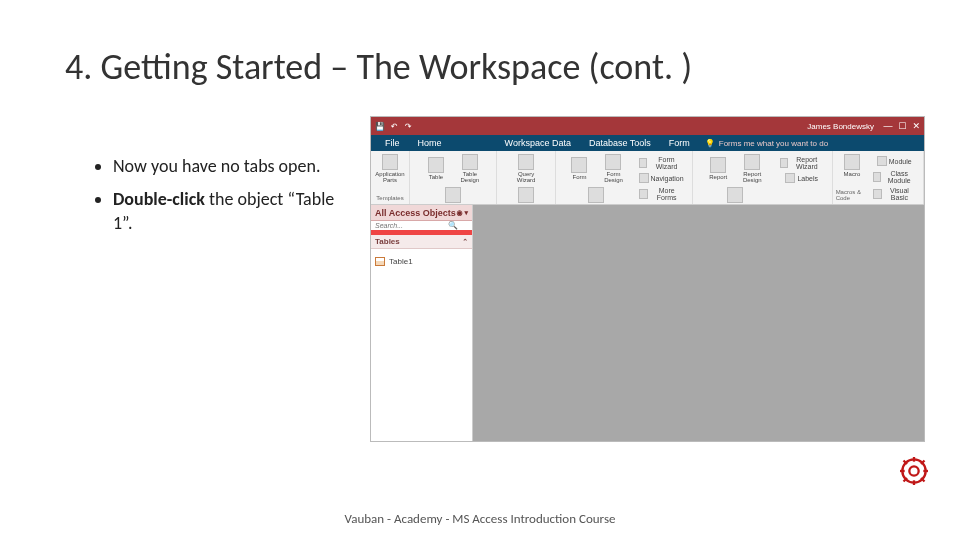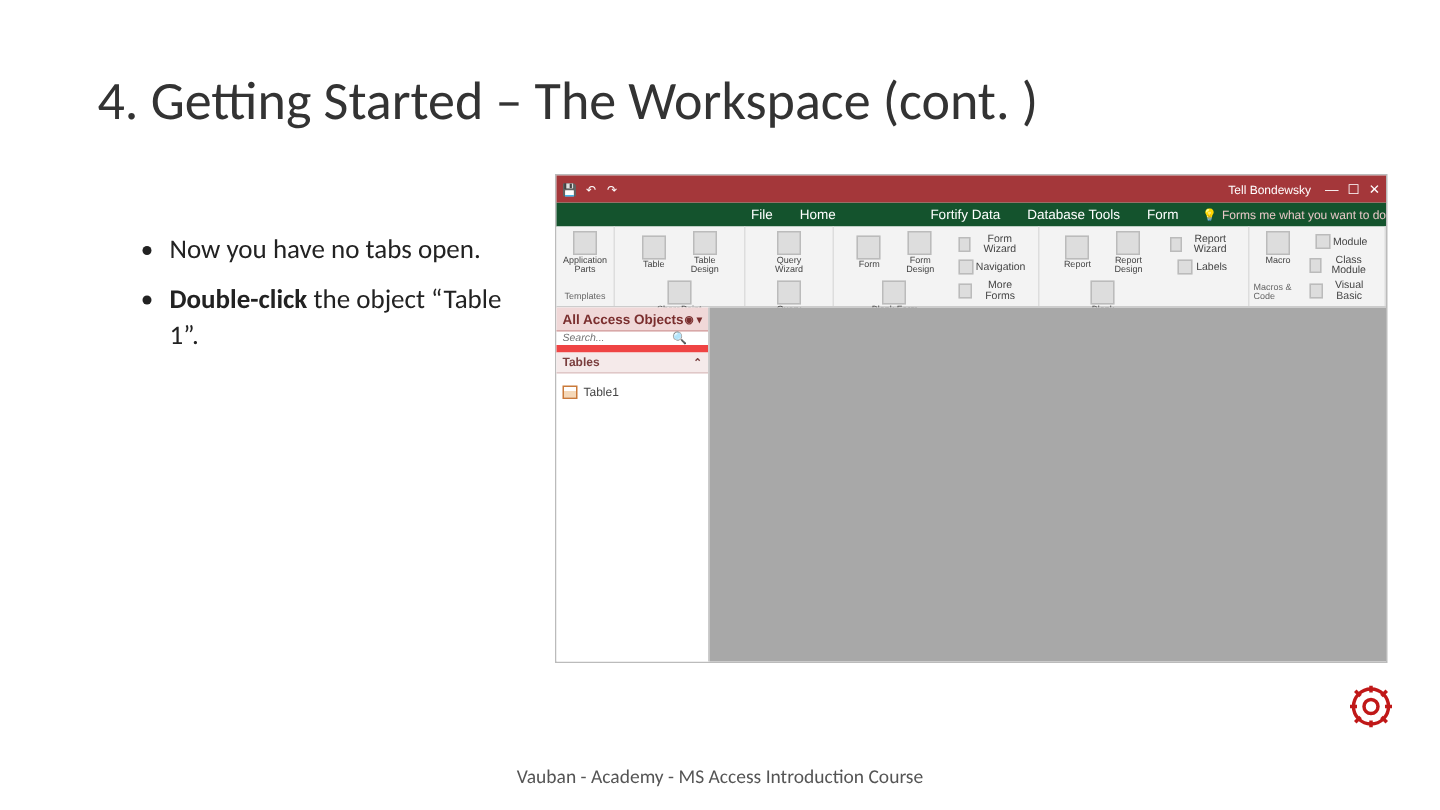--- a/index.html
+++ b/index.html
@@ -16,21 +16,21 @@
   .logo-text .tag { font-size: 8px; color: #555; letter-spacing: 0.5px; }
 
   
   .app { position: absolute; top: 116px; left: 370px; width: 555px; height: 326px; border: 1px solid #bbb; font-size: 8px; font-family: "Segoe UI", Tahoma, sans-serif; background: #fff; display: flex; flex-direction: column; }
   .titlebar { height: 18px; background: #a4373a; color: #fff; display: flex; align-items: center; position: relative; padding: 0 4px; }
   .titlebar .qat { display: flex; gap: 4px; align-items: center; }
   .qat span { width: 10px; height: 10px; display: inline-flex; align-items: center; justify-content: center; font-size: 8px; }
   .titlebar .title { position: absolute; left: 50%; transform: translateX(-50%); font-size: 8px; white-space: nowrap; }
   .titlebar .user { position: absolute; right: 50px; font-size: 8px; }
   .titlebar .winbtns { position: absolute; right: 4px; display: flex; gap: 6px; font-size: 9px; }
-  .menubar { height: 16px; background: #14532d; color: #fff; display: flex; align-items: center; padding-left: 6px; gap: 2px; justify-content: flex-end; }
+  .menubar { height: 16px; background: #0c4a6e; color: #fff; display: flex; align-items: center; padding-left: 6px; gap: 2px; }
   .menubar .tab { padding: 2px 8px; font-size: 9px; cursor: pointer; }
   .menubar .tab.active { background: #fff; color: #a4373a; margin-top: 43px; }
   .menubar .tell { margin-left: 6px; display: flex; align-items: center; gap: 3px; color: #e8c8c8; font-size: 8px; }
   .ribbon { height: 54px; background: #f3f3f3; border-bottom: 1px solid #ccc; display: flex; }
   .rgroup { display: flex; flex-direction: column; align-items: center; justify-content: space-between; padding: 2px 3px; border-right: 1px solid #ddd; }
   .rgroup .row { display: flex; gap: 2px; flex-wrap: wrap; justify-content: center; }
   .rbtn { display: flex; flex-direction: column; align-items: center; justify-content: center; width: 32px; padding: 1px 0; cursor: pointer; }
   .rbtn .ico { width: 16px; height: 16px; background: #ddd; border: 1px solid #bbb; margin-bottom: 1px; }
   .rbtn .lbl { font-size: 6px; text-align: center; line-height: 1; color: #444; }
   .rbtn.small { width: auto; flex-direction: row; gap: 2px; padding: 1px 3px; }
@@ -93,32 +93,32 @@
   <li><span class="bold">Double-click</span><span> the object “Table 1”.</span></li>
 </ul>
 
 <div class="app">
   <div class="titlebar">
     <div class="qat">
       <span>💾</span>
       <span>↶</span>
       <span>↷</span>
     </div>
-    <div class="user">Tell Bondewsky</div>
+    <div class="user">James Bondewsky</div>
     <div class="winbtns">
       <span>—</span>
       <span>☐</span>
       <span>✕</span>
     </div>
   </div>
   <div class="menubar">
     <div class="tab">File</div>
     <div class="tab">Home</div>
     <div class="tab active">Create</div>
-    <div class="tab">Fortify Data</div>
+    <div class="tab">Workspace Data</div>
     <div class="tab">Database Tools</div>
     <div class="tab">Form</div>
     <div class="tell">
         <span>💡</span>
         <span>Forms me what you want to do</span>
       </div>
   </div>
   <div class="ribbon">
     <div class="rgroup">
       <div class="row">

